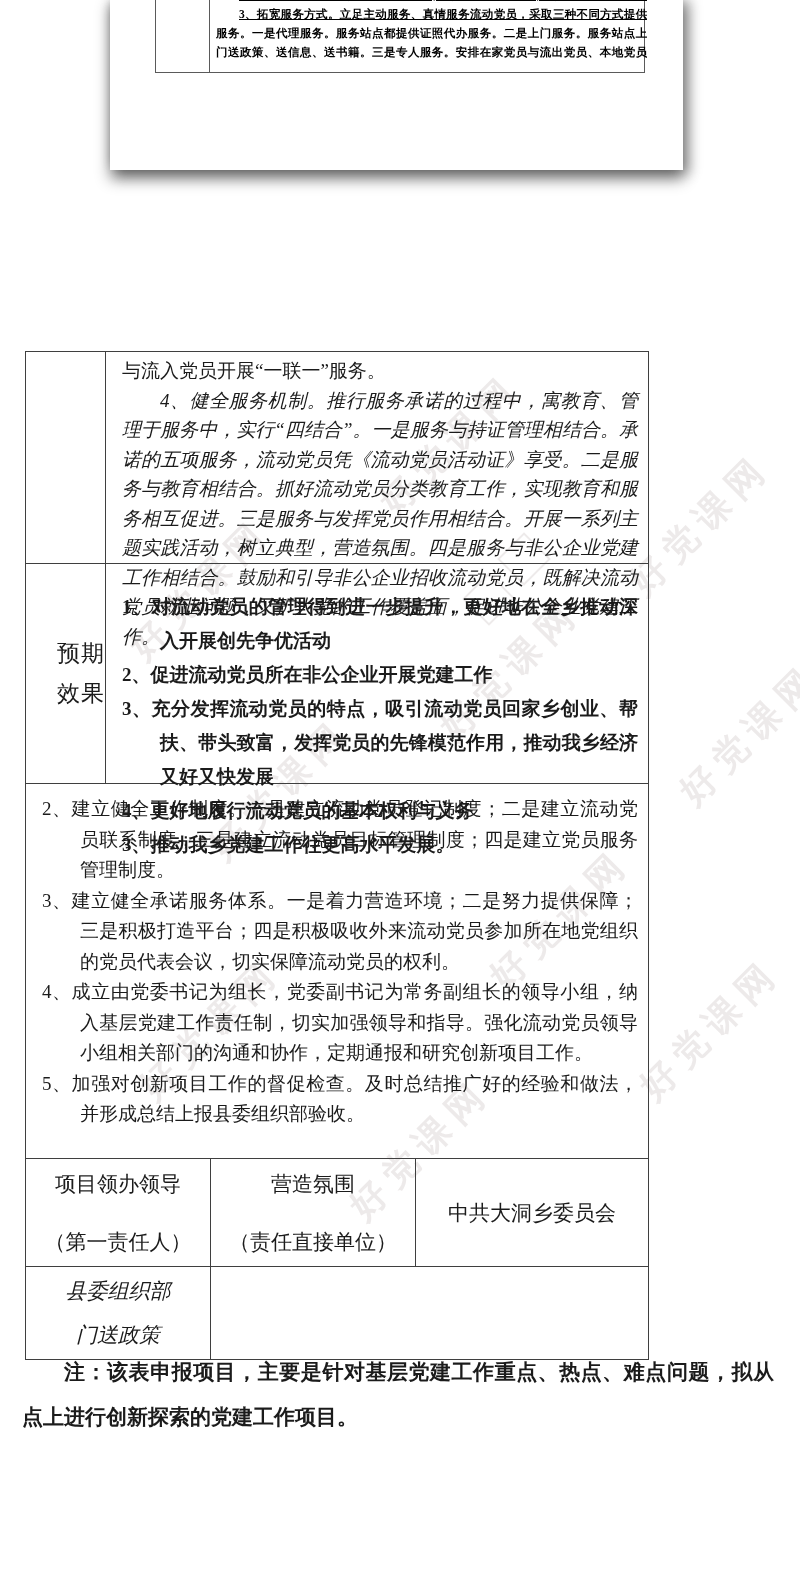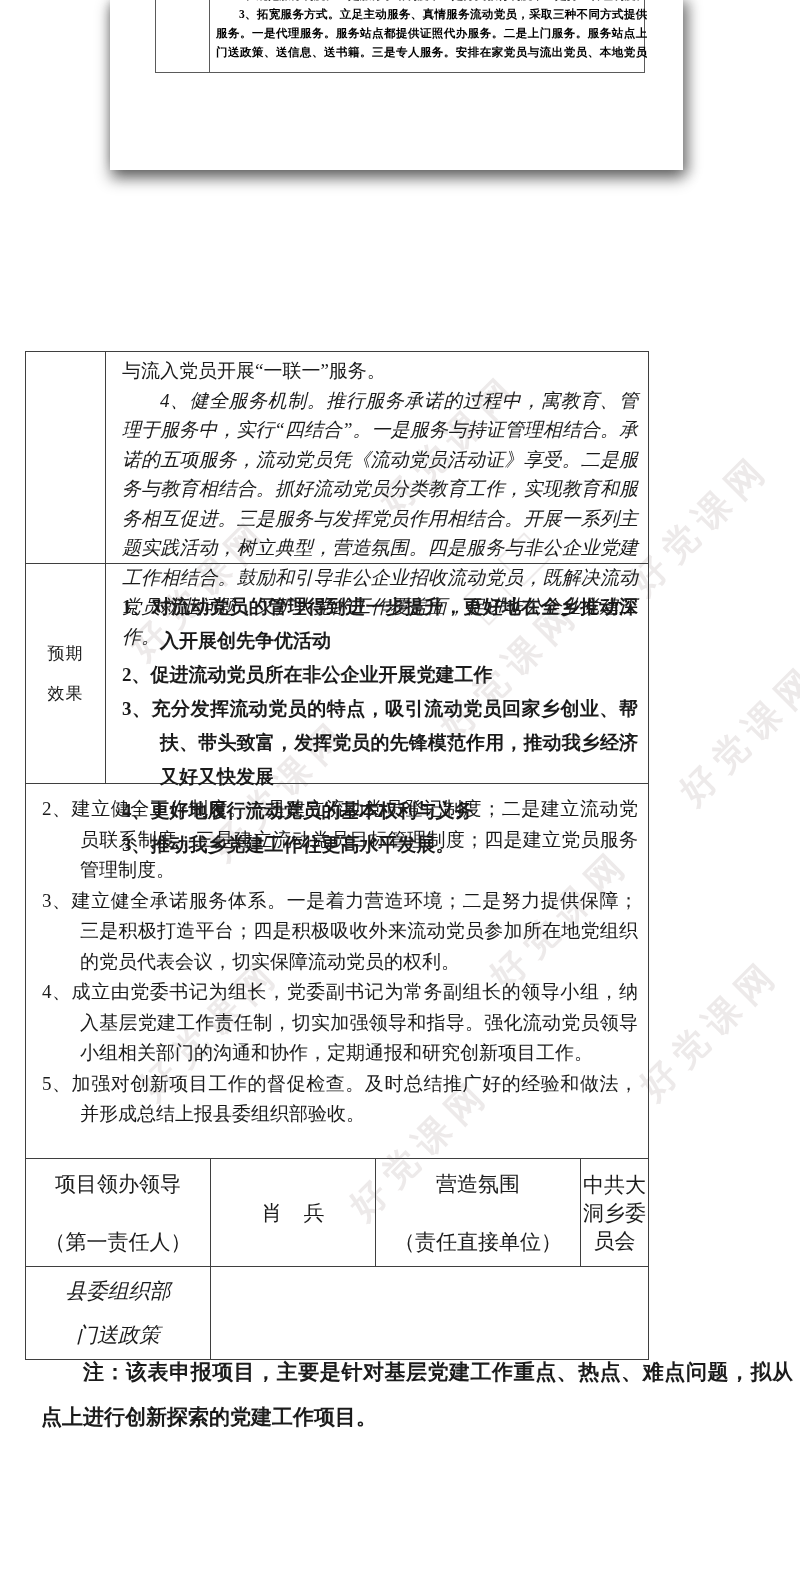--- a/index.html
+++ b/index.html
@@ -7,57 +7,57 @@
        font-family:"Liberation Serif","DejaVu Serif",serif;color:#1b1b1b;}
 
   
   .mini-page{position:absolute;left:110px;top:-4px;width:573px;height:174px;background:#fff;
              box-shadow:0 9px 14px rgba(0,0,0,.45),7px 4px 12px rgba(0,0,0,.30),-5px 0 10px -6px rgba(0,0,0,.25);}
   .mini-table{position:absolute;left:45px;top:-14px;width:490px;height:91px;
               border:1px solid #5a5a5a;display:flex;box-sizing:border-box;}
   .mini-label{width:53px;border-right:1px solid #5a5a5a;flex:none;}
   .mini-content{flex:1;padding:3px 6px 0 6px;font-weight:bold;font-size:11.5px;line-height:19px;color:#000;}
   .mini-line{text-align:justify;text-align-last:justify;white-space:nowrap;overflow:hidden;}
-  .mini-line.indent{padding-left:2em;}
+  .mini-line.indent{padding-left:2em;text-decoration:underline;}
 
   
   .wm-layer{position:absolute;left:0;top:0;width:800px;height:1582px;pointer-events:none;}
   .wm{position:absolute;font-size:36px;letter-spacing:9px;color:rgba(196,186,186,.30);
       transform:rotate(-45deg);white-space:nowrap;font-weight:bold;}
   .wm-diamond{position:absolute;width:34px;height:34px;border:2px solid rgba(196,186,186,.30);
       transform:rotate(45deg);}
 
   
   .main-table{position:absolute;left:25px;top:351px;width:624px;box-sizing:border-box;
               border:1px solid #3f3f3f;}
   .trow{display:flex;border-bottom:1px solid #3f3f3f;box-sizing:border-box;}
   .trow:last-child{border-bottom:none;font-style:italic;}
   .cell{box-sizing:border-box;}
   .cell.bdr{border-right:1px solid #3f3f3f;}
-  .label-cell{width:80px;flex:none;display:flex;flex-direction:column;align-items:center;
-              justify-content:center;font-size:17px;line-height:40px;letter-spacing:1px;}
+  .label-cell{width:80px;flex:none;display:flex;flex-direction:column;align-items:flex-end;
+              justify-content:center;font-size:23px;line-height:40px;letter-spacing:1px;}
   .content-cell{flex:1;padding:4px 10px 0 16px;font-size:19px;}
 
   .row-cont .content-cell{line-height:29.5px;text-align:justify;}
   .row-cont .para-indent{text-indent:2em;margin:0;font-style:italic;}
   .row-cont .para{margin:0;}
 
   .items p{margin:0;padding-left:2em;text-indent:-2em;text-align:justify;}
   .row-expected .content-cell{padding-top:26px;}
   .row-expected .items p{line-height:34px;font-weight:bold;}
   .row-impl .content-cell{padding-top:10px;}
   .row-impl .items p{line-height:30.5px;}
 
   .center-cell{display:flex;flex-direction:column;align-items:center;justify-content:center;
                text-align:center;font-size:21px;}
   .center-cell .l2{line-height:58px;}
   .row-review .center-cell .l2{line-height:44px;}
 
   
-  .note{position:absolute;left:41px;top:1350px;width:752px;font-size:21px;font-weight:bold;
+  .note{position:absolute;left:22px;top:1350px;width:752px;font-size:21px;font-weight:bold;
         line-height:45px;text-align:justify;}
   .note p{margin:0;text-indent:2em;}
 </style>
 </head>
 <body>
 
 <div class="wm-layer" id="wm-layer">
     <span class="wm" style="left: 360px; top: 420px; color: rgba(196, 186, 186, 0.3);">好党课网</span>
     <span class="wm" style="left: 610px; top: 500px; color: rgba(196, 186, 186, 0.3);">好党课网</span>
     <span class="wm" style="left: 110px; top: 565px; color: rgba(196, 186, 186, 0.3);">好党课网</span>
@@ -115,23 +115,20 @@
       <p>4、成立由党委书记为组长，党委副书记为常务副组长的领导小组，纳入基层党建工作责任制，切实加强领导和指导。强化流动党员领导小组相关部门的沟通和协作，定期通报和研究创新项目工作。</p>
       <p>5、加强对创新项目工作的督促检查。及时总结推广好的经验和做法，并形成总结上报县委组织部验收。</p>
     </div>
   </div>
 
   <div class="trow row-leader" style="height:108px">
     <div class="cell bdr center-cell" style="width:185px;flex:none">
       <span class="l2">项目领办领导</span>
       <span class="l2">（第一责任人）</span>
     </div>
-    <div class="cell bdr center-cell" style="width:165px;flex:none">
-      <span>肖　兵</span>
-    </div>
     <div class="cell bdr center-cell" style="width:205px;flex:none">
       <span class="l2">营造氛围</span>
       <span class="l2">（责任直接单位）</span>
     </div>
     <div class="cell center-cell" style="flex:1">
       <span>中共大洞乡委员会</span>
     </div>
   </div>
 
   <div class="trow row-review" style="height:92px">

